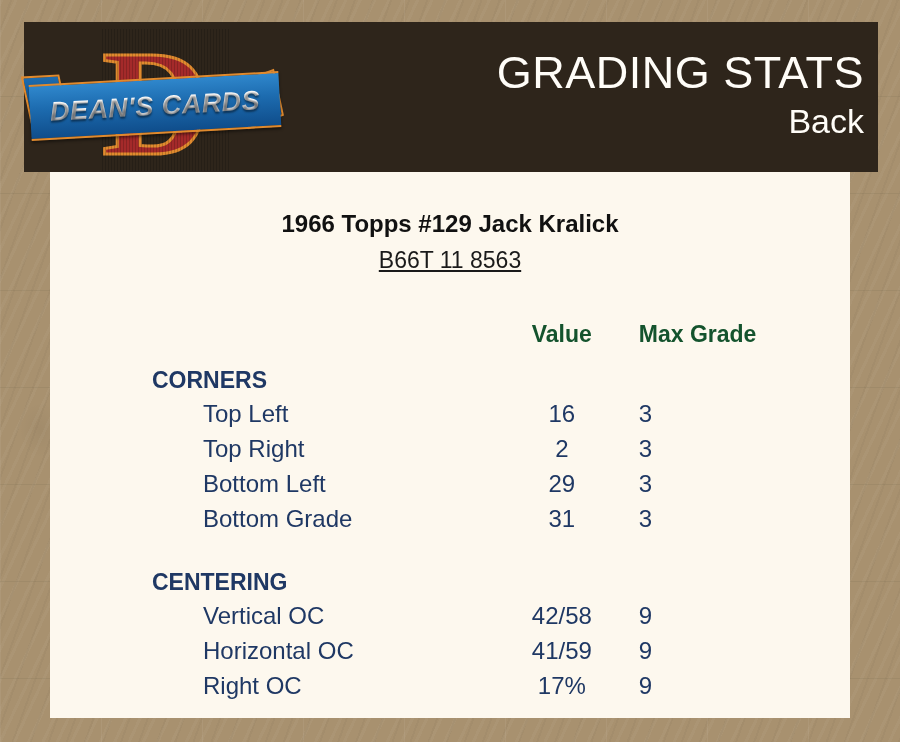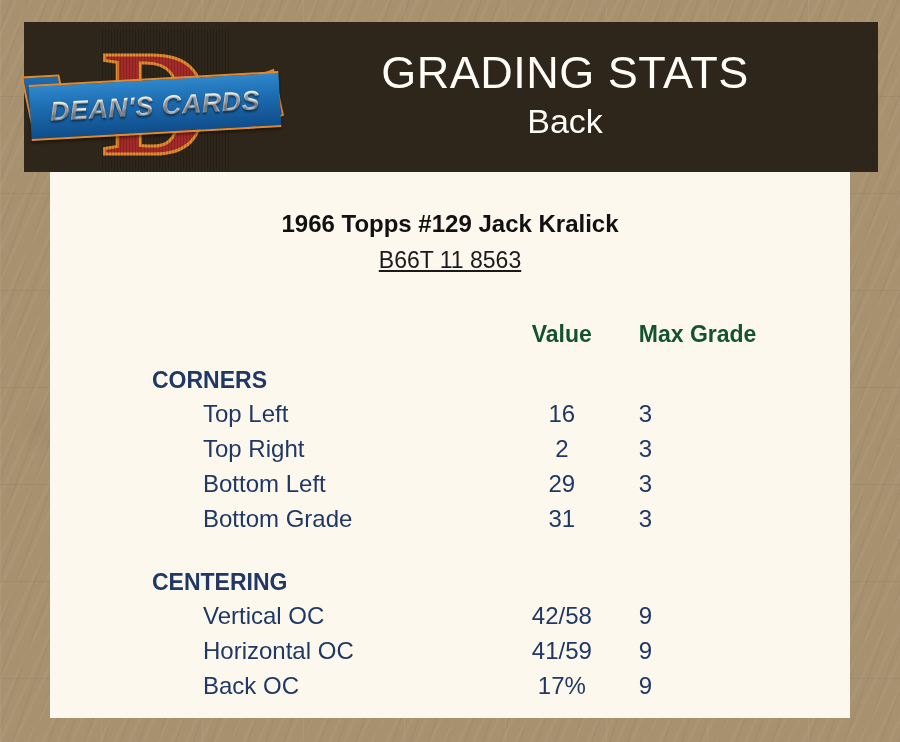--- a/index.html
+++ b/index.html
@@ -124,22 +124,22 @@
     background-clip: text;
     -webkit-text-fill-color: transparent;
     text-shadow: 0 2px 2px rgba(0,0,0,0.45);
     white-space: nowrap;
     z-index: 2;
   }
 
   
   #header-titles {
     flex: 1 1 auto;
-    text-align: center;
-    padding-right: 34px;
+    text-align: right;
+    padding-right: 14px;
     padding-bottom: 6px;
   }
   #header-title {
     color: #fffdf8;
     font-size: 45px;
     line-height: 52px;
     letter-spacing: 0.5px;
     white-space: nowrap;
   }
   #header-subtitle {
@@ -293,21 +293,21 @@
             <td class="col-label">Vertical OC</td>
             <td class="col-value">42/58</td>
             <td class="col-grade">9</td>
           </tr>
           <tr class="data-row">
             <td class="col-label">Horizontal OC</td>
             <td class="col-value">41/59</td>
             <td class="col-grade">9</td>
           </tr>
           <tr class="data-row">
-            <td class="col-label">Back OC</td>
+            <td class="col-label">Right OC</td>
             <td class="col-value">17%</td>
             <td class="col-grade">9</td>
           </tr>
         </tbody>
     </table>
   </div>
 
 </div>
 
 </body></html>

